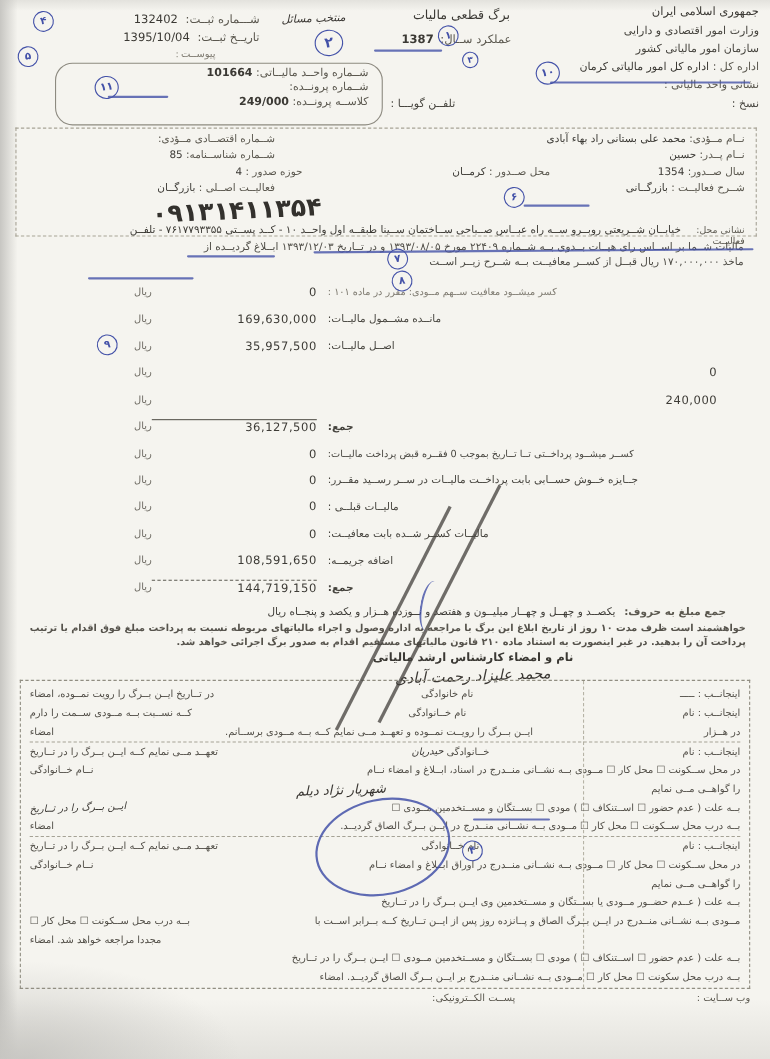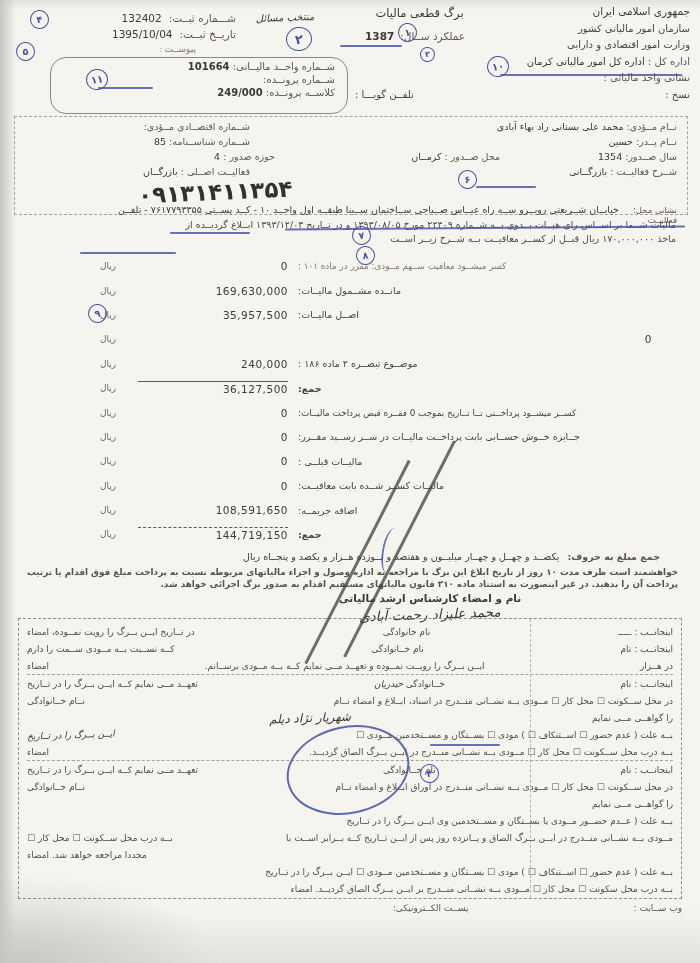--- a/index.html
+++ b/index.html
@@ -56,21 +56,21 @@
     transform:rotate(-2.5deg);font-weight:bold;}
 
   .intro{top:218px;right:24px;width:655px;text-align:right;line-height:13.5px;color:#4c4a44;}
 
   .amts{top:254px;left:50px;width:602px;}
   .amt-row{display:flex;align-items:center;height:24.4px;}
   .amt-label{flex:1;text-align:left;padding-left:10px;white-space:nowrap;overflow:hidden;}
   .amt-value{width:150px;text-align:right;font-size:10.5px;color:#3d3b36;letter-spacing:.5px;}
   .amt-value.total1{border-top:1.6px solid #5b5952;padding-top:1px;}
   .amt-value.total2{border-top:1.6px dashed #5b5952;padding-top:1px;}
-  .amt-unit{margin-right:auto;width:60px;text-align:center;color:#6b6860;font-size:9px;padding-left:28px;}
+  .amt-unit{margin-right:auto;width:60px;text-align:right;color:#6b6860;font-size:9px;padding-left:28px;}
 
   .words{top:551px;right:40px;display:flex;gap:8px;white-space:nowrap;}
   .notice{top:567px;right:22px;width:662px;font-size:8.8px;line-height:11.5px;
     color:#56534c;font-weight:bold;text-align:right;}
   .sig{top:592px;left:295px;width:270px;text-align:center;}
   .sig .nm{margin-top:1px;}
 
   .bottom-box{top:618px;left:18px;width:664px;height:281px;border:1.1px dashed #918e82;
     box-sizing:border-box;padding:4px 8px 0 8px;}
   .bb-vline{position:absolute;top:0;bottom:0;right:150px;border-left:1px dashed #b6b3a6;}
@@ -106,22 +106,22 @@
 
 <div class="page">
 
   <div class="shade-top"></div>
   <div class="shade-left"></div>
   <div class="shade-bottom"></div>
   <div class="shade-blob"></div>
 
   <div class="abs hdr-right t10">
     <div class="ln t105 dark" style="padding-left:38px;">جمهوری اسلامی ایران</div>
+    <div class="ln" style="padding-left:16px;">وزارت امور اقتصادی و دارایی</div>
     <div class="ln" style="padding-left:26px;">سازمان امور مالیاتی کشور</div>
-    <div class="ln" style="padding-left:16px;">وزارت امور اقتصادی و دارایی</div>
     <div class="ln">
       <span class="lbl">اداره کل :</span>
       <span class="dark">اداره کل امور مالیاتی کرمان</span>
     </div>
     <div class="ln">
       <span class="lbl">نشانی واحد مالیاتی :</span>
     </div>
     <div class="ln hdr-row">
       <span>نسخ :</span>
       <span>تلفــن گویـــا :</span>
@@ -235,21 +235,20 @@
     <div class="amt-row">
       <span class="amt-label">اصــل مالیــات:</span>
       <span class="amt-value">35,957,500</span>
       <span class="amt-unit">ریال</span>
     </div>
     <div class="amt-row">
       <span class="amt-value">0</span>
       <span class="amt-unit">ریال</span>
     </div>
     <div class="amt-row">
-      <span class="amt-label">موضــوع تبصــره ۲ ماده ۱۸۶ :</span>
       <span class="amt-value">240,000</span>
       <span class="amt-unit">ریال</span>
     </div>
     <div class="amt-row">
       <span class="amt-label bold">جمع:</span>
       <span class="amt-value total1">36,127,500</span>
       <span class="amt-unit">ریال</span>
     </div>
     <div class="amt-row">
       <span class="amt-label t85">کســر میشــود  پرداخــتی تــا تــاریخ       بموجب  0  فقــره قبض پرداخت مالیــات:</span>

